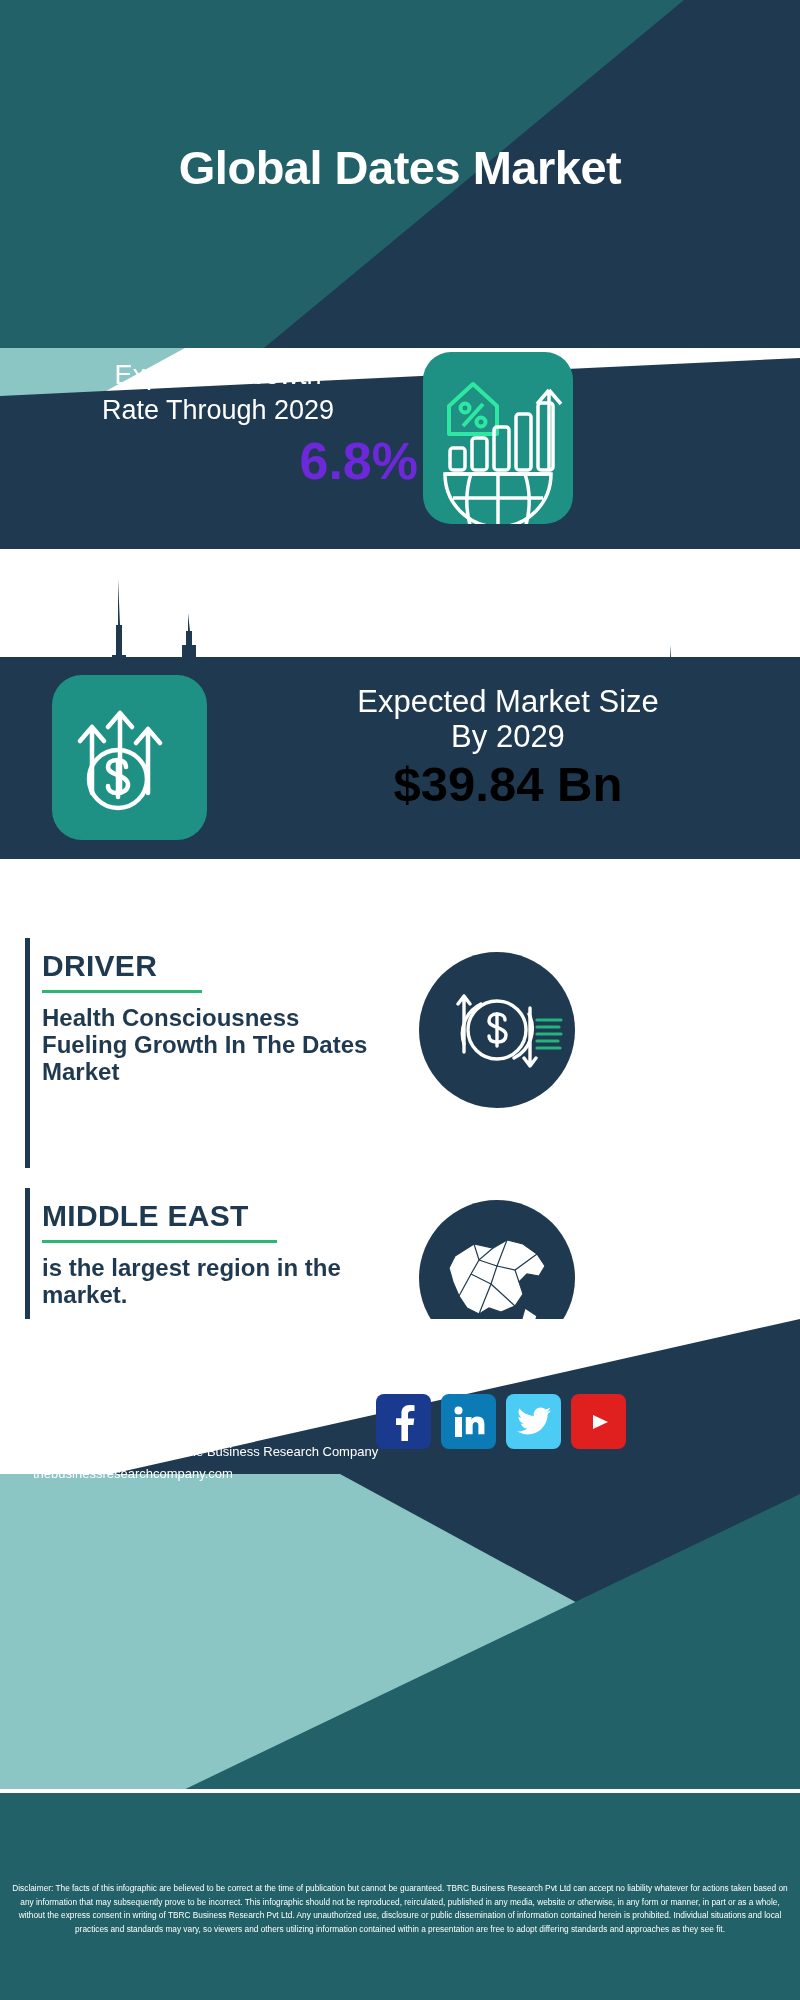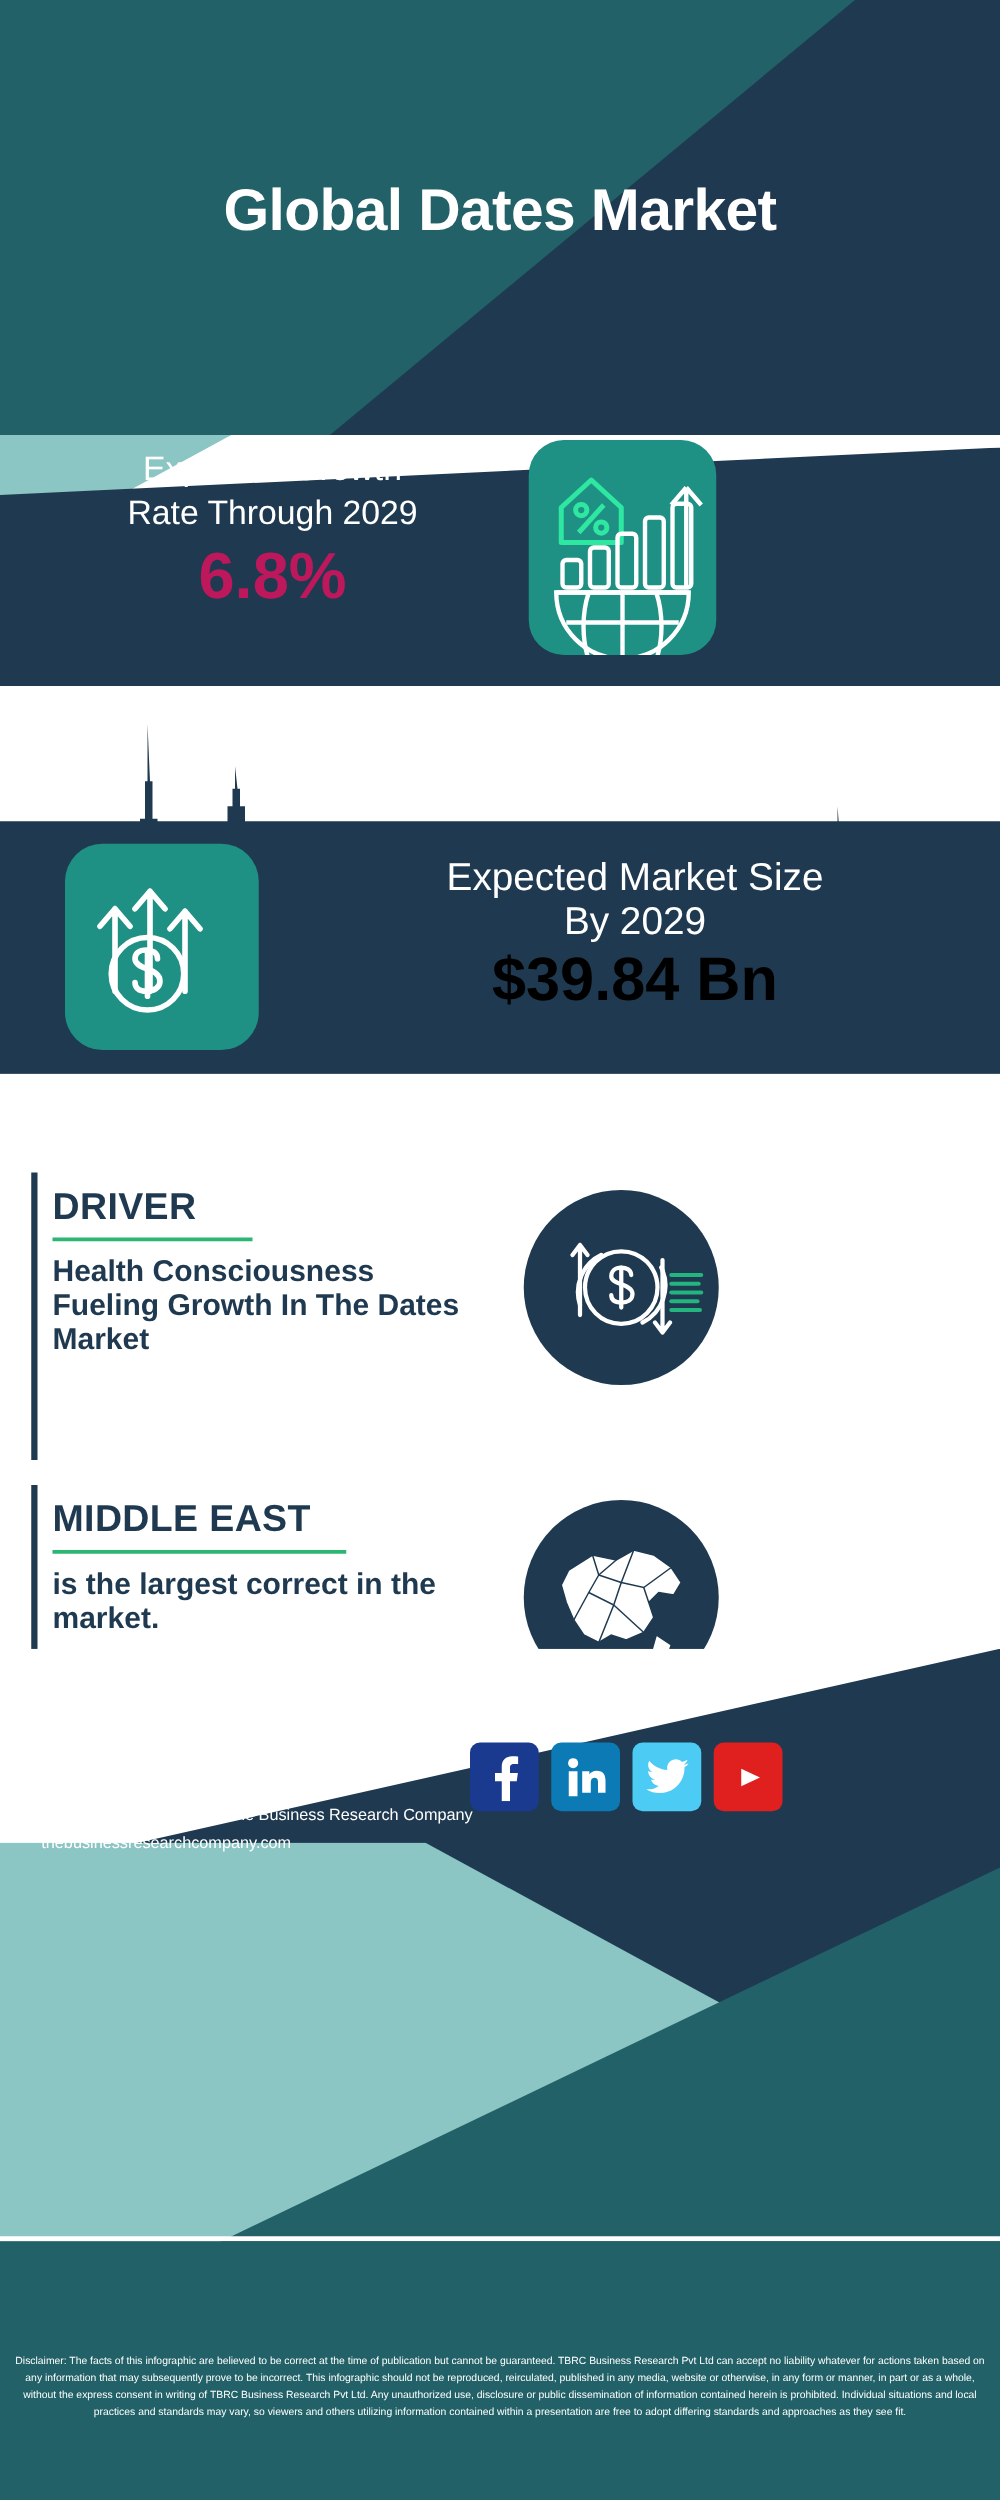--- a/index.html
+++ b/index.html
@@ -48,22 +48,23 @@
     clip-path: polygon(0 62px, 800px 24px, 800px 215px, 0 215px);
   }
   .growth-text {
     position: absolute; left: 18px; top: 358px; width: 400px;
     text-align: center; z-index: 4;
   }
   .growth-label {
     color: #ffffff; font-size: 27px; line-height: 35px; font-weight: normal;
   }
   .growth-value {
-    color: #be185d; font-size: 52px; font-weight: bold; line-height: 62px;
+    color: #6d28d9; font-size: 52px; font-weight: bold; line-height: 62px;
     margin-top: 2px;
+    text-align: right;
   }
   .growth-icon {
     position: absolute; left: 423px; top: 352px;
     width: 150px; height: 172px;
     background: #1f9184; border-radius: 28px;
     z-index: 4;
   }
 
   
   .skyline-band {
@@ -279,21 +280,21 @@
           <line x1="118" y1="89" x2="139" y2="89"></line>
           <line x1="118" y1="96" x2="141" y2="96"></line>
         </g>
       </svg>
     </div>
 
     <div class="info-bar" style="left:25px; top:288px; height:180px;"></div>
     <div class="info-block" style="left:42px; top:298px; width:340px;">
       <div class="info-heading">MIDDLE EAST</div>
       <div class="info-rule" style="width:235px;"></div>
-      <div class="info-body">is the largest correct in the market.</div>
+      <div class="info-body">is the largest region in the market.</div>
     </div>
     <div class="circle-icon" style="left:419px; top:300px;">
       <svg width="156" height="156" viewBox="0 0 156 156">
         <g fill="#ffffff" stroke="#1f3a50" stroke-width="1.2">
           <path d="M36 56 L55 44 L74 48 L88 40 L104 44 L118 54 L126 66 L120 76 L108 74 L100 82 L104 94 L96 106 L82 112 L70 108 L60 114 L48 108 L40 96 L34 82 L30 68 Z"></path>
           <path d="M55 44 L60 60 L74 48" fill="none"></path>
           <path d="M60 60 L52 74 L40 96" fill="none"></path>
           <path d="M60 60 L78 66 L88 40" fill="none"></path>
           <path d="M78 66 L72 84 L60 114" fill="none"></path>
           <path d="M78 66 L96 70 L118 54" fill="none"></path>

